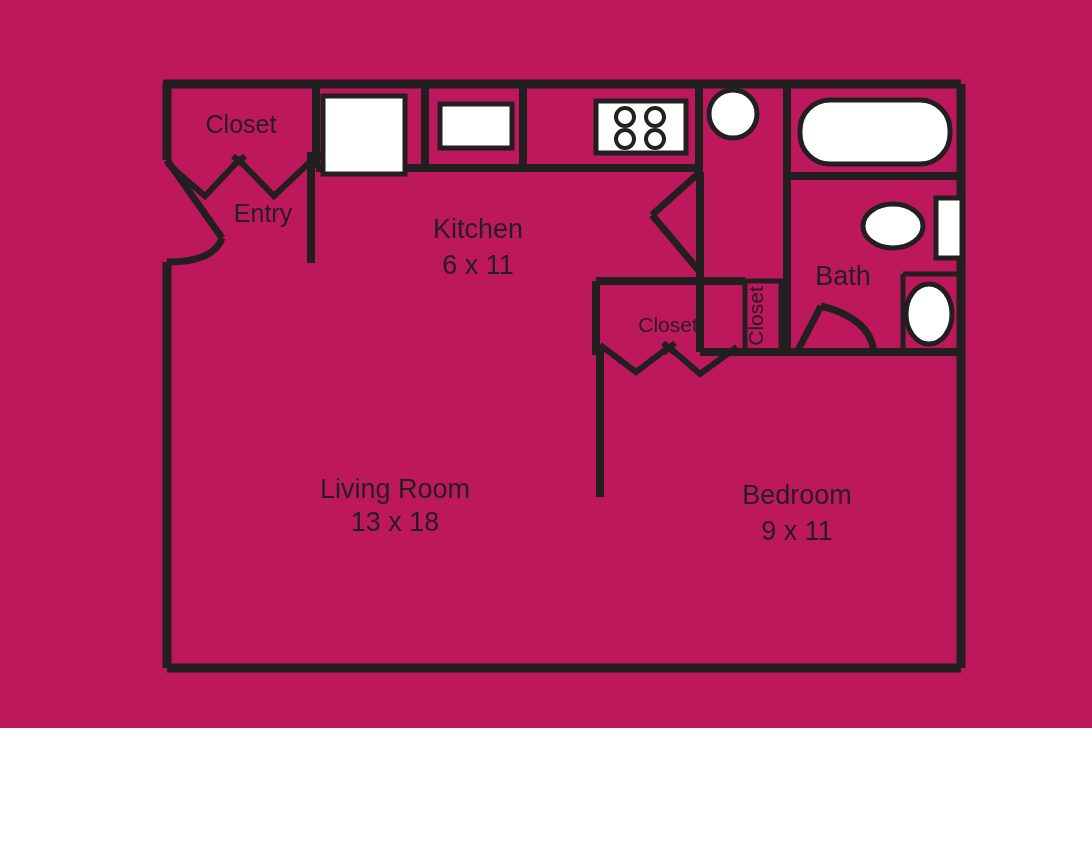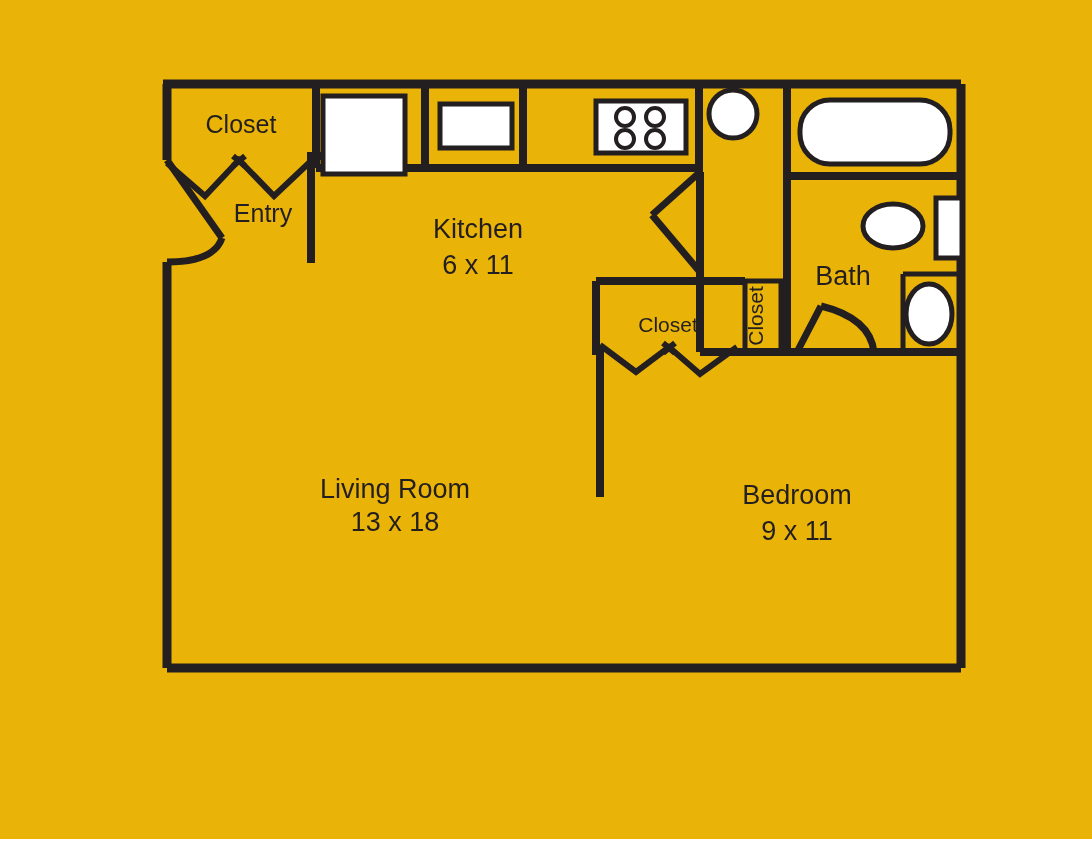--- a/index.html
+++ b/index.html
@@ -10,22 +10,22 @@
   }
   body {
     width: 1092px;
     height: 844px;
     font-family: "Liberation Sans", sans-serif;
     overflow: hidden;
   }
   #floorplan-wrap {
     position: relative;
     width: 1092px;
-    height: 839px;
-    background: #eab308;
+    height: 728px;
+    background: #be185d;
     text-align: center;
   }
   #floorplan-svg {
     position: absolute;
     left: 0;
     top: 0;
     display: block;
   }
   .fp-label {
     font-family: "Liberation Sans", sans-serif;

